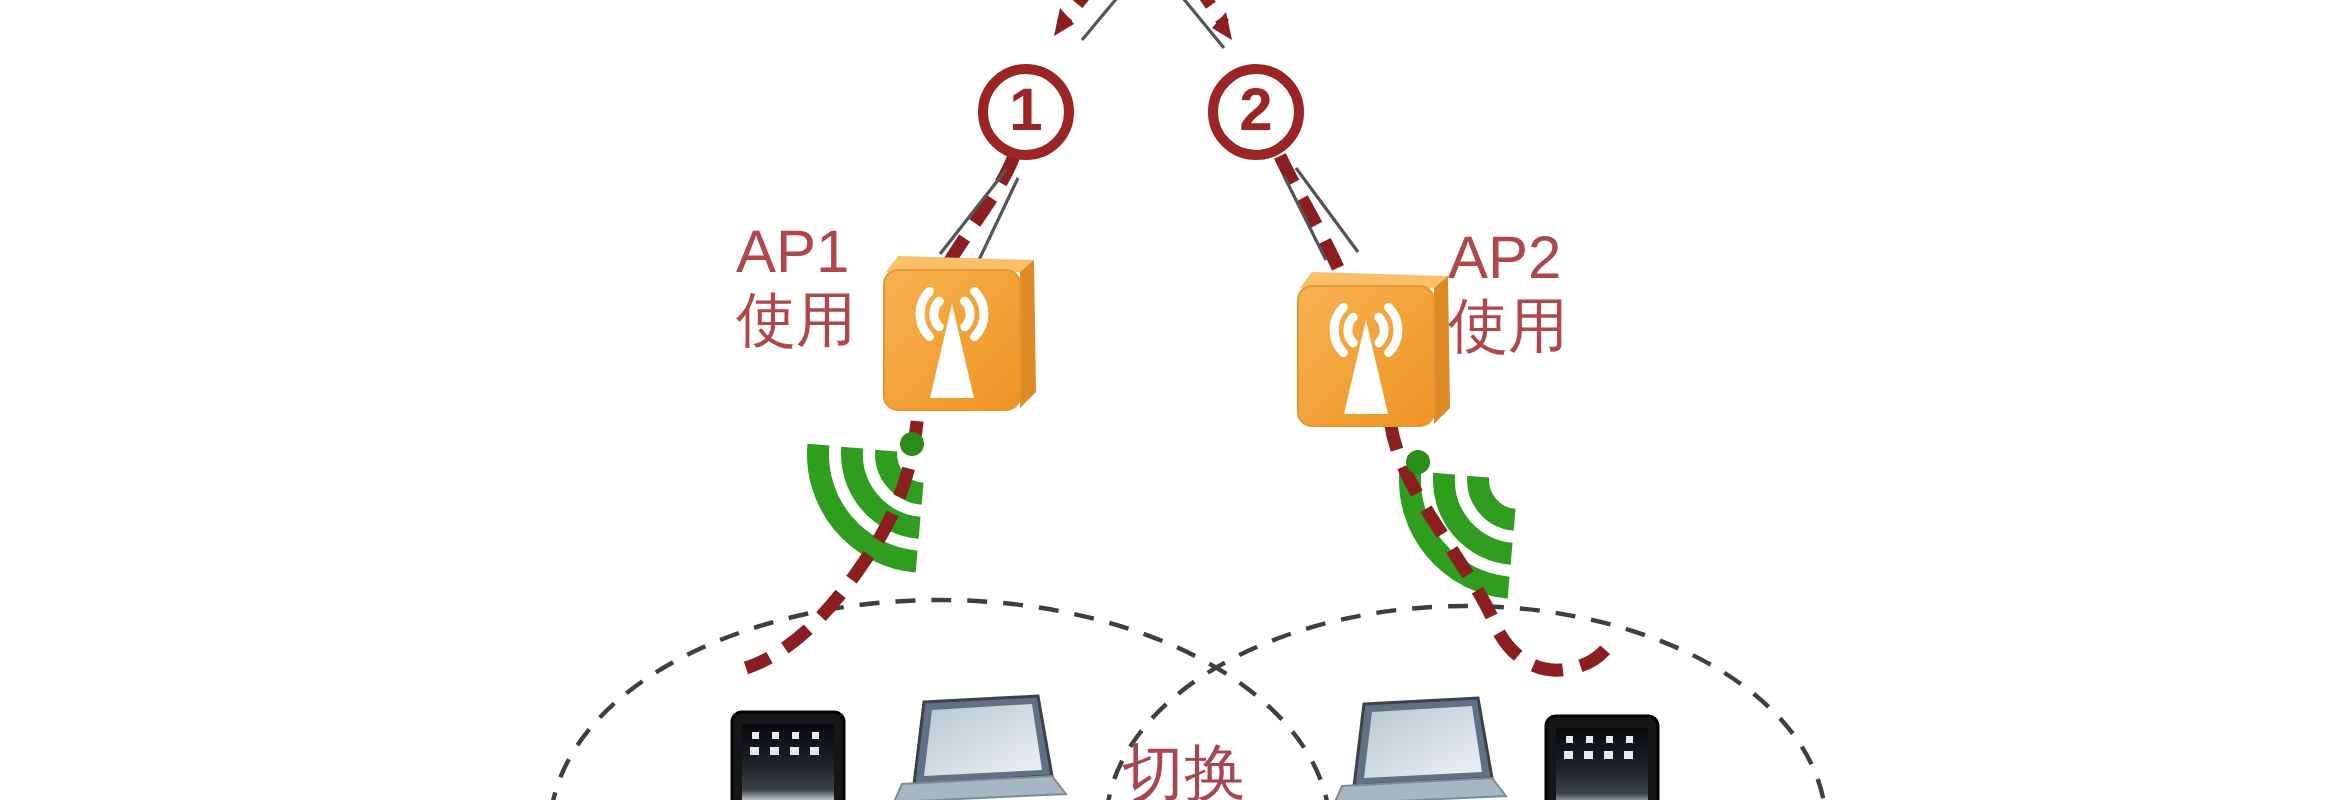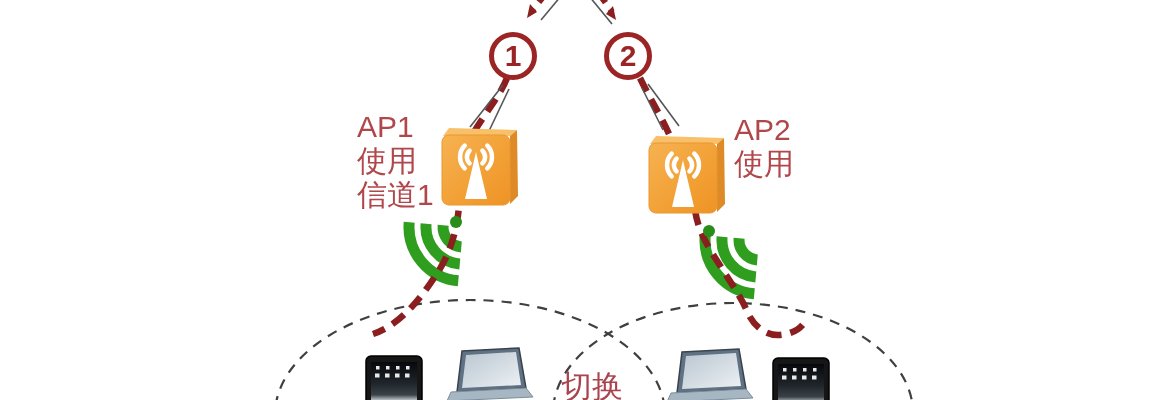--- a/index.html
+++ b/index.html
@@ -14,22 +14,22 @@
     display:flex;align-items:center;justify-content:center;
     color:#9b2424;font-size:30px;font-weight:bold;line-height:1;
   }
   .badge-1{left:489px;top:32px;}
   .badge-2{left:604px;top:32px;}
   .ap-label{
     position:absolute;color:#b0474b;font-size:30px;line-height:34px;
     font-weight:400;white-space:nowrap;
   }
   .ap-label-1{left:357px;top:110px;}
-  .ap-label-2{left:734px;top:113px;}
-  .ap-label div{height:34px;}
+  .ap-label-2{left:713px;top:113px;}
+  .ap-label div{height:34px;margin-left:11px;}
   .switch-label{
     position:absolute;left:561px;top:366px;color:#a8454e;
     font-size:31px;font-weight:400;white-space:nowrap;
   }
 </style>
 </head>
 <body>
 
 <div class="stage">
 
@@ -156,21 +156,20 @@
   <div class="badge badge-1">
     <span>1</span>
   </div>
   <div class="badge badge-2">
     <span>2</span>
   </div>
 
   <div class="ap-label ap-label-1">
     <div>AP1</div>
     <div>使用</div>
-    <div>信道1</div>
   </div>
   <div class="ap-label ap-label-2">
     <div>AP2</div>
     <div>使用</div>
   </div>
 
   <div class="switch-label">切换</div>
 
 </div>
 

